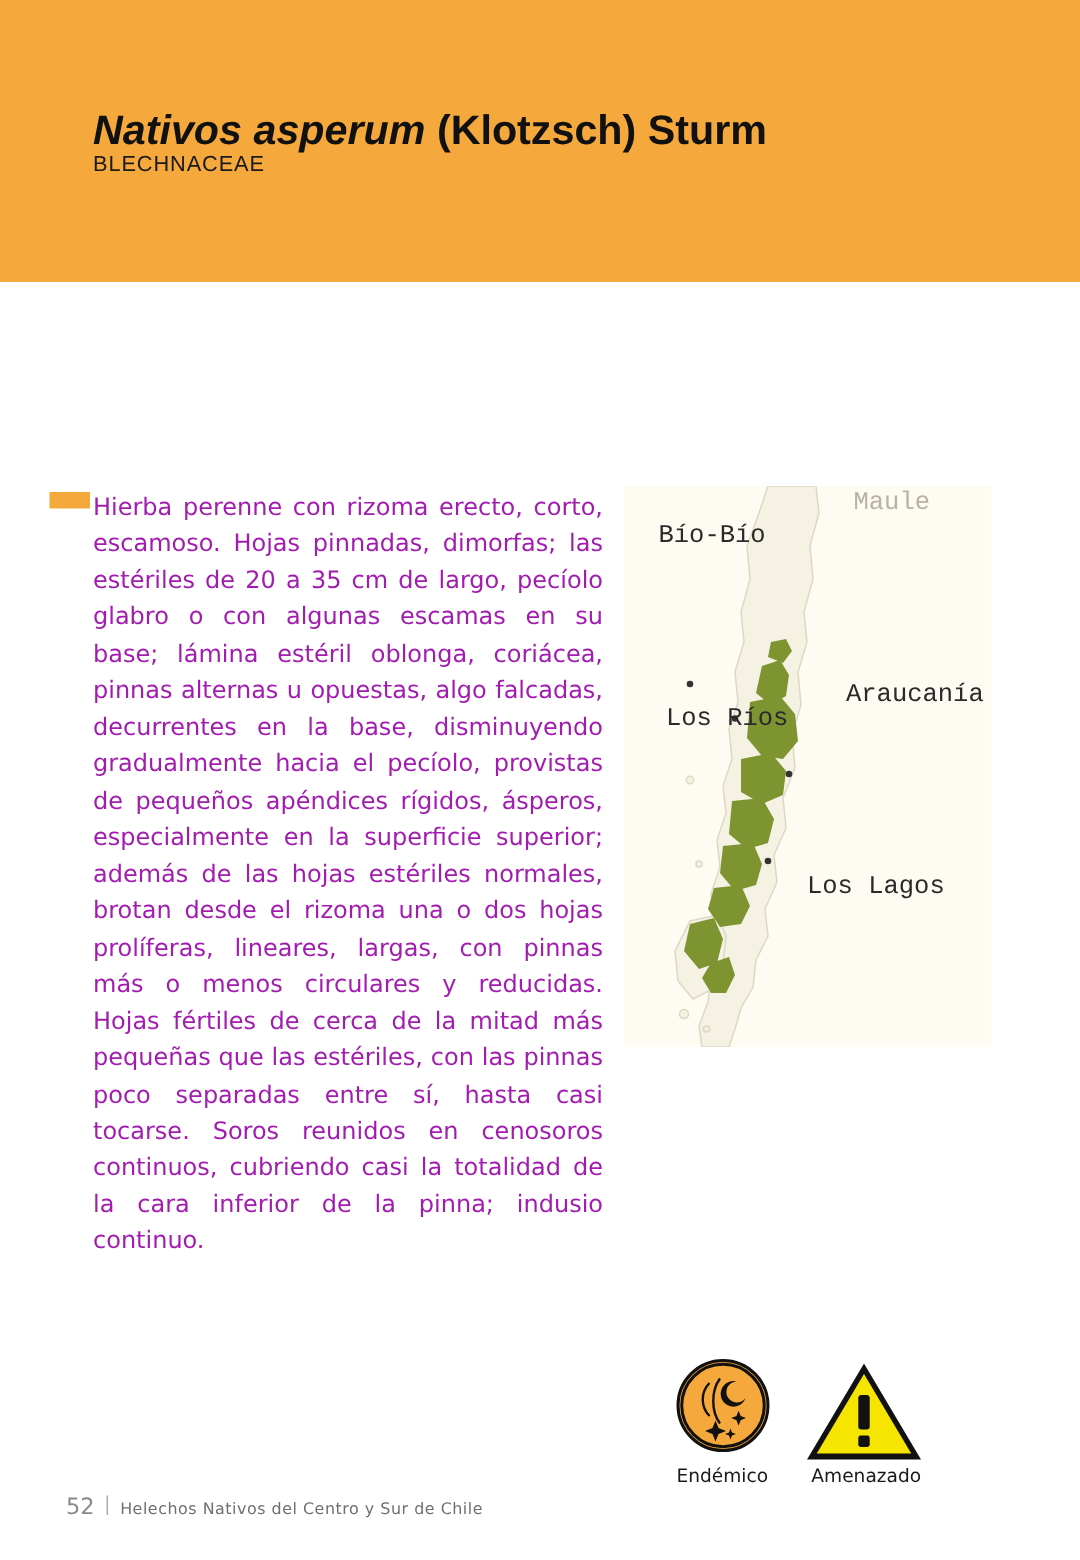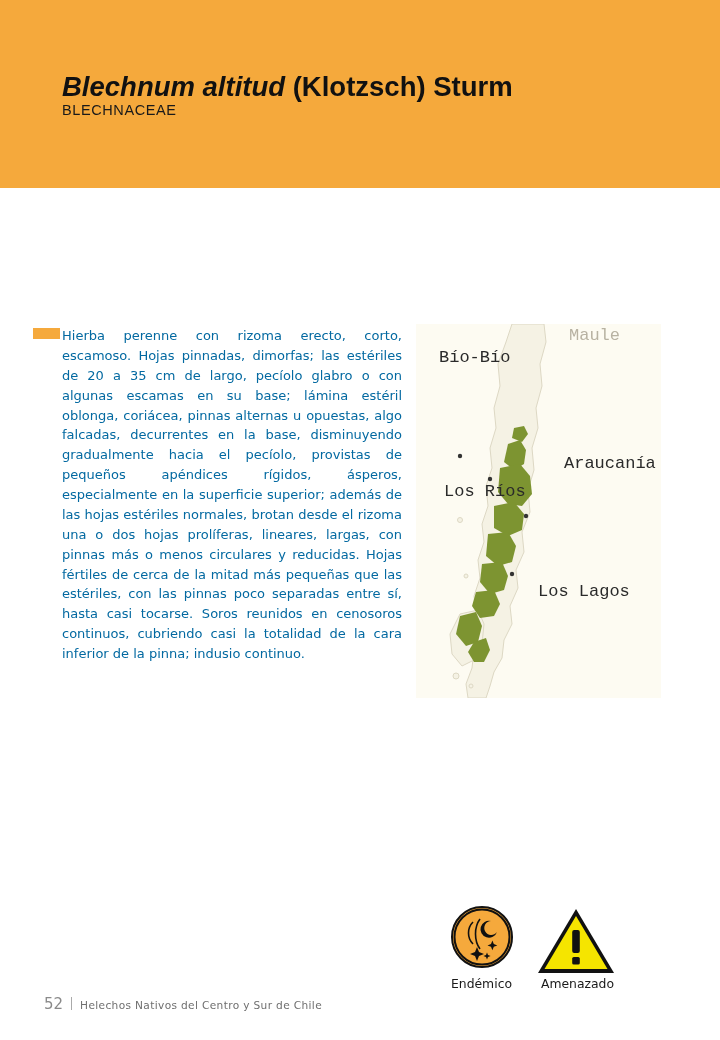--- a/index.html
+++ b/index.html
@@ -61,23 +61,23 @@
     height: 11px;
     background: #f5a93c;
   }
 
   
   .text-col {
     position: absolute;
     left: 62px;
     top: 326px;
     width: 340px;
-    font-size: 13px;
+    font-size: 16px;
     line-height: 1.53;
-    color: #0369a1;
+    color: #a21caf;
     text-align: justify;
   }
   .text-col p {
     margin: 0 0 16px 0;
   }
   .text-col p:last-child {
     margin-bottom: 0;
   }
   .lbl {
     font-weight: bold;
@@ -176,21 +176,21 @@
     font-family: "DejaVu Sans", sans-serif;
   }
 </style>
 </head>
 <body>
 
 <div class="header-band"></div>
 
 <div class="title-block">
   <div class="species-title">
-    <span class="sci">Blechnum altitud</span>
+    <span class="sci">Nativos asperum</span>
     <span class="auth">(Klotzsch) Sturm</span>
   </div>
   <div class="family-name">BLECHNACEAE</div>
 </div>
 
 <div class="accent-bar"></div>
 
 <div class="text-col">
   <p>Hierba perenne con rizoma erecto, corto, escamoso. Hojas pinnadas, dimorfas; las estériles de 20 a 35 cm de largo, pecíolo glabro o con algunas escamas en su base; lámina estéril oblonga, coriácea, pinnas alternas u opuestas, algo falcadas, decurrentes en la base, disminuyendo gradualmente hacia el pecíolo, provistas de pequeños apéndices rígidos, ásperos, especialmente en la superficie superior; además de las hojas estériles normales, brotan desde el rizoma una o dos hojas prolíferas, lineares, largas, con pinnas más o menos circulares y reducidas. Hojas fértiles de cerca de la mitad más pequeñas que las estériles, con las pinnas poco separadas entre sí, hasta casi tocarse. Soros reunidos en cenosoros continuos, cubriendo casi la totalidad de la cara inferior de la pinna; indusio continuo.</p>
 </div>
@@ -227,21 +227,21 @@
 
     <circle cx="74" cy="155" r="2.2" fill="#333"></circle>
     <circle cx="110" cy="192" r="2.2" fill="#333"></circle>
     <circle cx="44" cy="132" r="2.2" fill="#333"></circle>
     <circle cx="96" cy="250" r="2.2" fill="#333"></circle>
   </svg>
 
   <div class="map-label faint" style="left:153px; top:2px;">Maule</div>
   <div class="map-label" style="left:23px;  top:24px;">Bío-Bío</div>
   <div class="map-label" style="left:148px; top:130px;">Araucanía</div>
-  <div class="map-label" style="left:4px;   top:158px;padding-left:24px;">Los Ríos</div>
+  <div class="map-label" style="left:4px;   top:146px;padding-left:24px;">Los Ríos</div>
   <div class="map-label" style="left:122px; top:258px;">Los Lagos</div>
 </div>
 
 <div class="icons-row">
   <div class="icon-endemic">
     <svg width="58" height="58" viewBox="0 0 58 58">
       <circle cx="29" cy="29" r="27.5" fill="#f5a93c" stroke="#111" stroke-width="2"></circle>
       <path d="M20,14 C14,20 14,30 20,36" stroke="#111" stroke-width="1.6" fill="none"></path>
       <path d="M27,11 C21,19 21,33 27,41" stroke="#111" stroke-width="1.6" fill="none"></path>
       <path d="M38,13 a7,7 0 1,0 6,11 a8.5,8.5 0 1,1 -6,-11 Z" fill="#111"></path>

